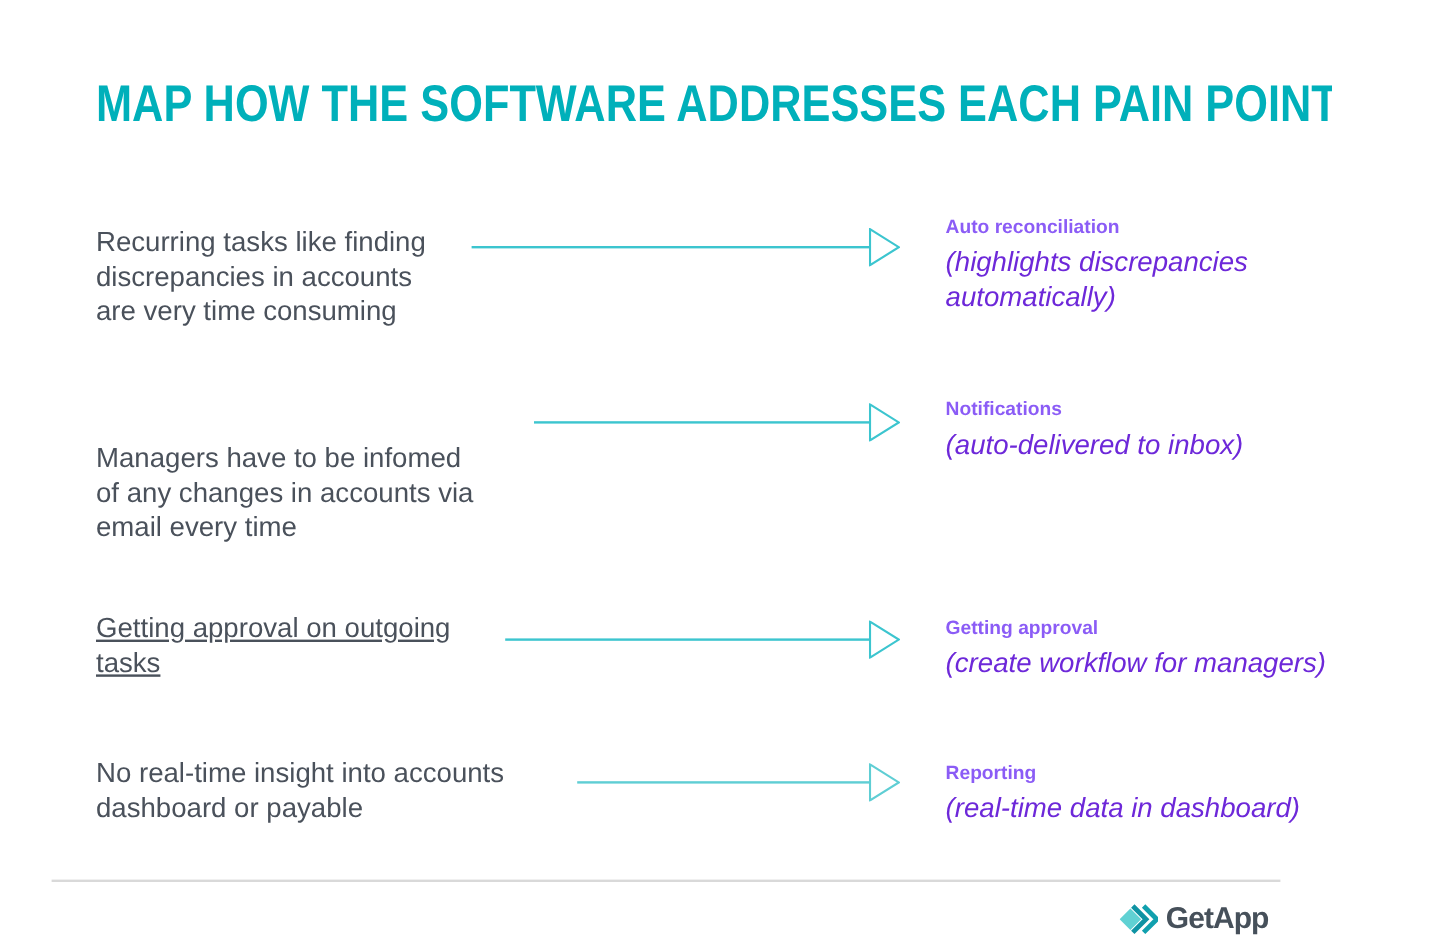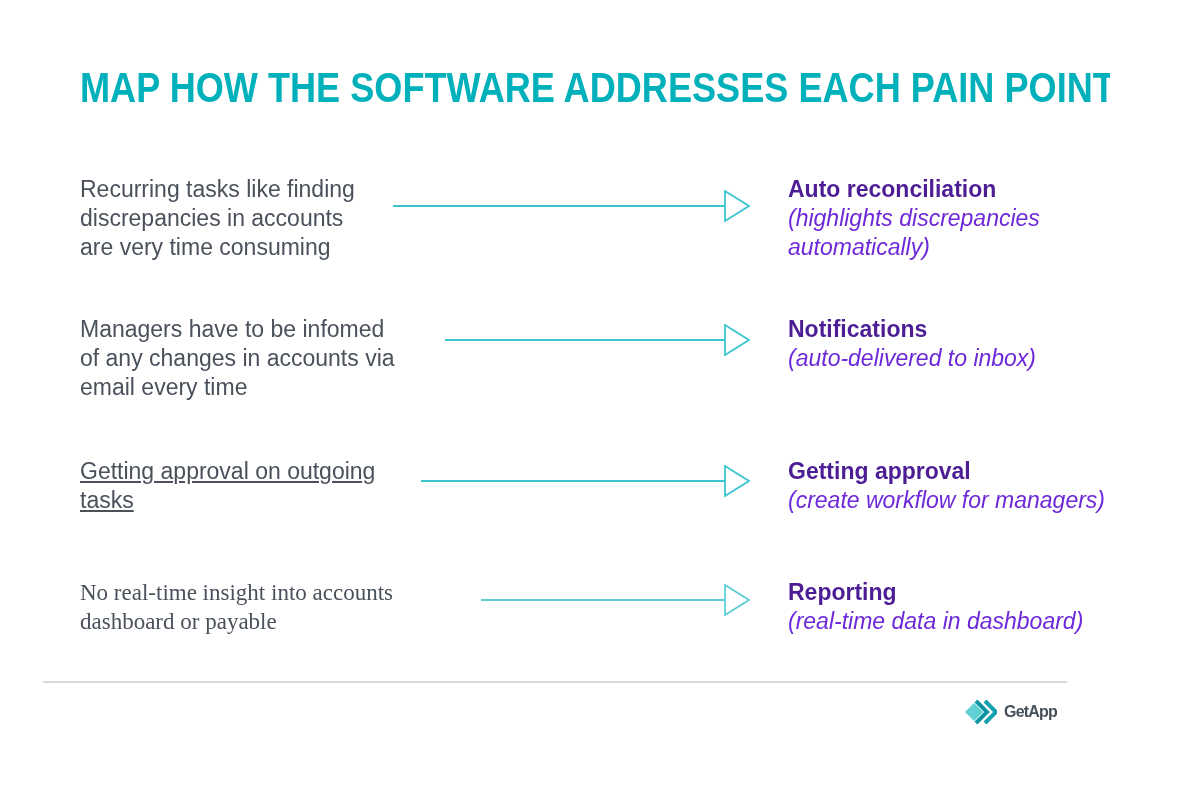--- a/index.html
+++ b/index.html
@@ -13,40 +13,40 @@
     margin:0;display:inline-block;white-space:nowrap;
     font-size:43px;line-height:1;font-weight:800;letter-spacing:0px;
     color:#00b0ba;transform:scaleX(0.84);transform-origin:left center;
   }
   .row{display:flex;align-items:flex-start;padding-left:80px;}
   .row-1{margin-top:66px;}
   .row-2{margin-top:53px;}
   .row-3{margin-top:55px;}
   .row-4{margin-top:63px;}
   .pain{flex:0 0 auto;}
-  .w1{width:313px;}
-  .w2{width:365px;}
+  .w1{width:313px;margin-top:12px;}
+  .w2{width:365px;margin-top:40px;}
   .w3{width:341px;text-decoration:underline;}
-  .w4{width:401px;font-family:Liberation Serif, serif;}
+  .w4{width:401px;}
   .line{font-size:23px;line-height:29px;white-space:nowrap;color:#4a515b;}
   .arrow-wrap{flex:1 1 auto;margin-right:38px;position:relative;height:34px;}
   .a1{margin-top:14px;}
   .a2{margin-top:8px;}
   .a3{margin-top:7px;}
   .a4{margin-top:5px;}
   .arrow-line{position:absolute;left:0;right:23px;top:16px;border-top:2px solid #3cc5cf;}
   .a4 .arrow-line{border-top-color:#5fced4;}
   .arrow-head{position:absolute;right:0;top:1px;width:26px;height:32px;}
   .solution{flex:0 0 322px;}
-  .feature{font-size:23px;line-height:29px;font-weight:bold;color:#4c1d95;white-space:nowrap;}
+  .feature{font-size:16px;line-height:29px;font-weight:bold;color:#8b5cf6;white-space:nowrap;}
   .detail-line{font-size:23px;line-height:29px;font-style:italic;color:#6d28d9;white-space:nowrap;}
   .divider{margin:45px 43px 0 43px;border:none;border-top:2px solid #d9d9d9;height:0;}
   .footer{display:flex;justify-content:flex-end;align-items:center;gap:7px;
           padding-right:53px;margin-top:16px;}
-  .brand-text{font-size:16px;font-weight:bold;color:#46505a;letter-spacing:-0.8px;}
+  .brand-text{font-size:25px;font-weight:bold;color:#46505a;letter-spacing:-0.8px;}
 </style>
 </head>
 <body>
 
 <div class="canvas">
 
   <div class="title-wrap">
     <h1 class="title">MAP HOW THE SOFTWARE ADDRESSES EACH PAIN POINT</h1>
   </div>
 

